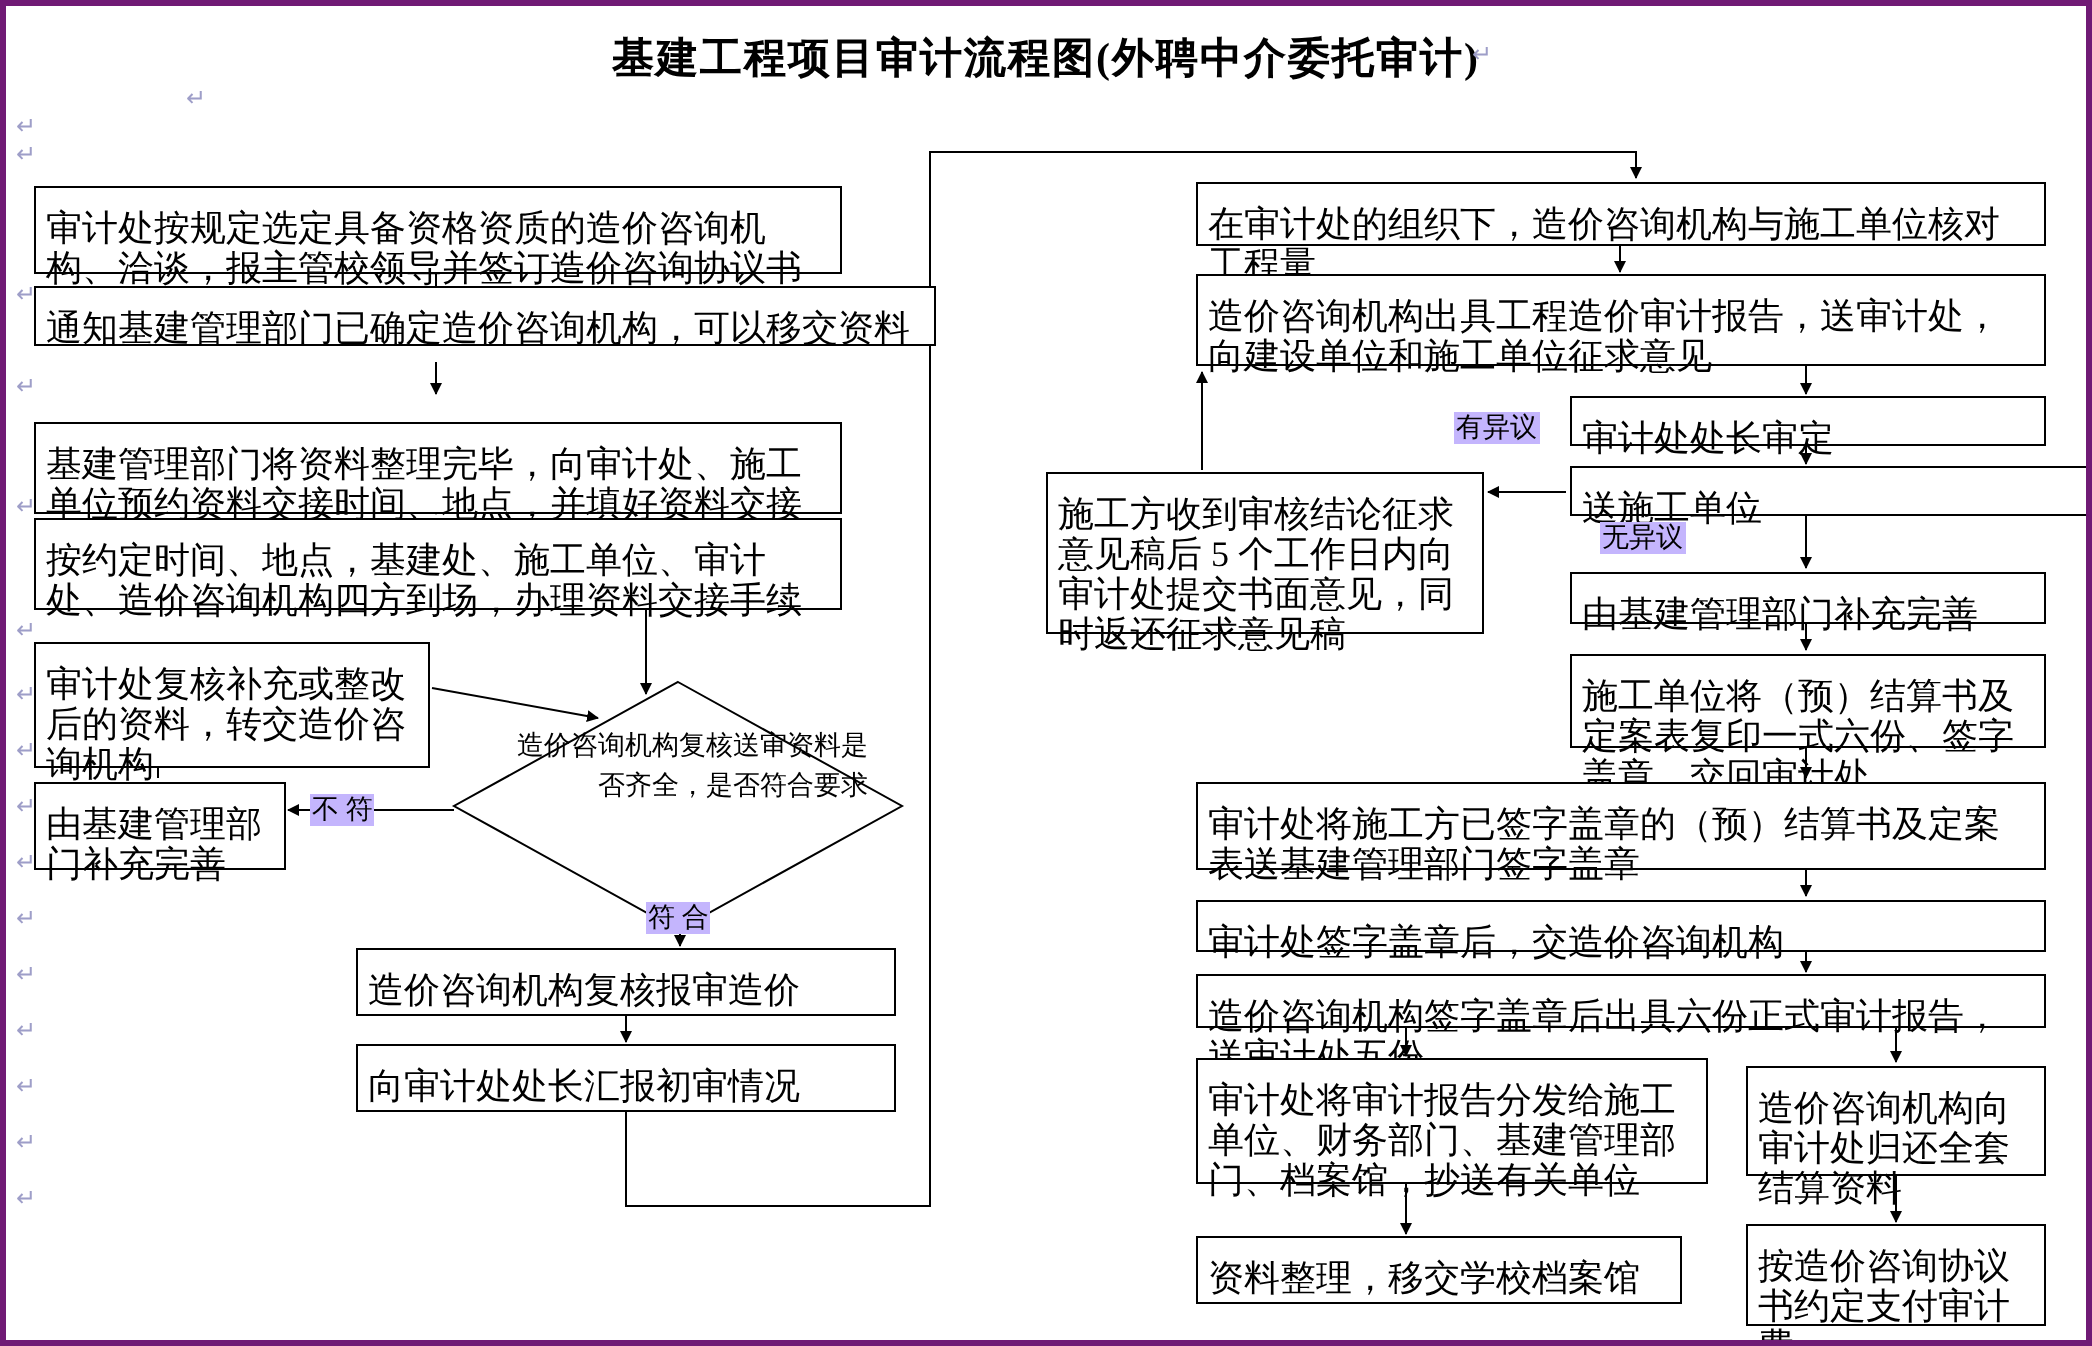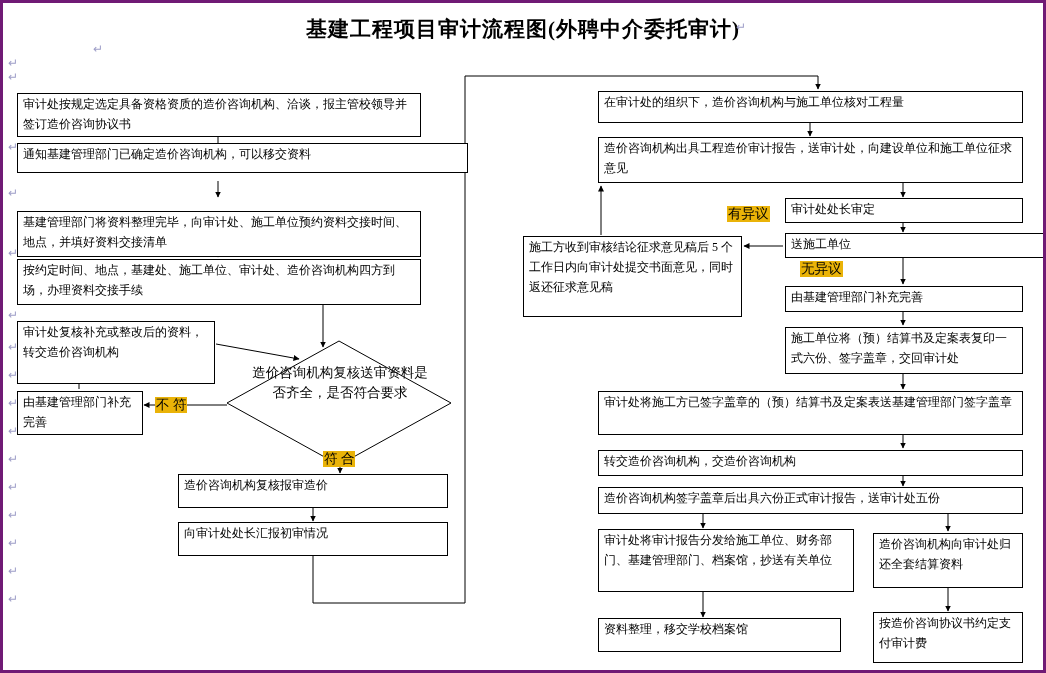--- a/index.html
+++ b/index.html
@@ -7,27 +7,27 @@
     position:relative; width:1046px; height:673px; background:#ffffff;
     font-family:"Liberation Serif", serif; color:#000; overflow:hidden;
     border:3px solid #701a75; box-sizing:border-box;
   }
   .title {
     position:absolute; left:0; top:12px; width:100%;
     text-align:center; font-size:21px; font-weight:bold; letter-spacing:1px;
   }
   .node {
     position:absolute; border:1px solid #000; background:#fff;
-    font-size:12px; line-height:20px; padding:0 5px; box-sizing:border-box;
+    font-size:18px; line-height:20px; padding:10px 5px; box-sizing:border-box;
   }
   .dtext {
-    position:absolute; font-size:13.5px; line-height:20px; text-align:center;
+    position:absolute; font-size:13.5px; line-height:20px; text-align:right;
   }
   .elabel {
-    position:absolute; font-size:13.5px; line-height:16px; background:#eab308; padding:0 1px;
+    position:absolute; font-size:13.5px; line-height:16px; background:#c4b5fd; padding:0 1px;
   }
   .pmark {
     position:absolute; font-size:12px; color:#9e9ec8; line-height:12px;
   }
   svg.wires { position:absolute; left:0; top:0; }
   svg.wires line, svg.wires polyline, svg.wires polygon { stroke:#000; stroke-width:1; fill:none; }
 </style>
 </head>
 <body>
 
@@ -87,21 +87,21 @@
   <div class="node" style="left:175px; top:519px; width:270px; height:34px">向审计处处长汇报初审情况</div>
 
   <div class="node" style="left:595px; top:88px; width:425px; height:32px">在审计处的组织下，造价咨询机构与施工单位核对工程量</div>
   <div class="node" style="left:595px; top:134px; width:425px; height:46px">造价咨询机构出具工程造价审计报告，送审计处，向建设单位和施工单位征求意见</div>
   <div class="node" style="left:782px; top:195px; width:238px; height:25px">审计处处长审定</div>
   <div class="node" style="left:782px; top:230px; width:282px; height:25px">送施工单位</div>
   <div class="node" style="left:520px; top:233px; width:219px; height:81px">施工方收到审核结论征求意见稿后 5 个工作日内向审计处提交书面意见，同时返还征求意见稿</div>
   <div class="node" style="left:782px; top:283px; width:238px; height:26px">由基建管理部门补充完善</div>
   <div class="node" style="left:782px; top:324px; width:238px; height:47px">施工单位将（预）结算书及定案表复印一式六份、签字盖章，交回审计处</div>
   <div class="node" style="left:595px; top:388px; width:425px; height:44px">审计处将施工方已签字盖章的（预）结算书及定案表送基建管理部门签字盖章</div>
-  <div class="node" style="left:595px; top:447px; width:425px; height:26px">转交造价咨询机构，交造价咨询机构</div>
+  <div class="node" style="left:595px; top:447px; width:425px; height:26px">审计处签字盖章后，交造价咨询机构</div>
   <div class="node" style="left:595px; top:484px; width:425px; height:27px">造价咨询机构签字盖章后出具六份正式审计报告，送审计处五份</div>
   <div class="node" style="left:595px; top:526px; width:256px; height:63px">审计处将审计报告分发给施工单位、财务部门、基建管理部门、档案馆，抄送有关单位</div>
   <div class="node" style="left:870px; top:530px; width:150px; height:55px">造价咨询机构向审计处归还全套结算资料</div>
   <div class="node" style="left:595px; top:615px; width:243px; height:34px">资料整理，移交学校档案馆</div>
   <div class="node" style="left:870px; top:609px; width:150px; height:51px">按造价咨询协议书约定支付审计费</div>
 
   <div class="elabel" style="left:152px; top:394px;">不 符</div>
   <div class="elabel" style="left:320px; top:448px;">符 合</div>
   <div class="elabel" style="left:724px; top:203px;">有异议</div>
   <div class="elabel" style="left:797px; top:258px;">无异议</div>

